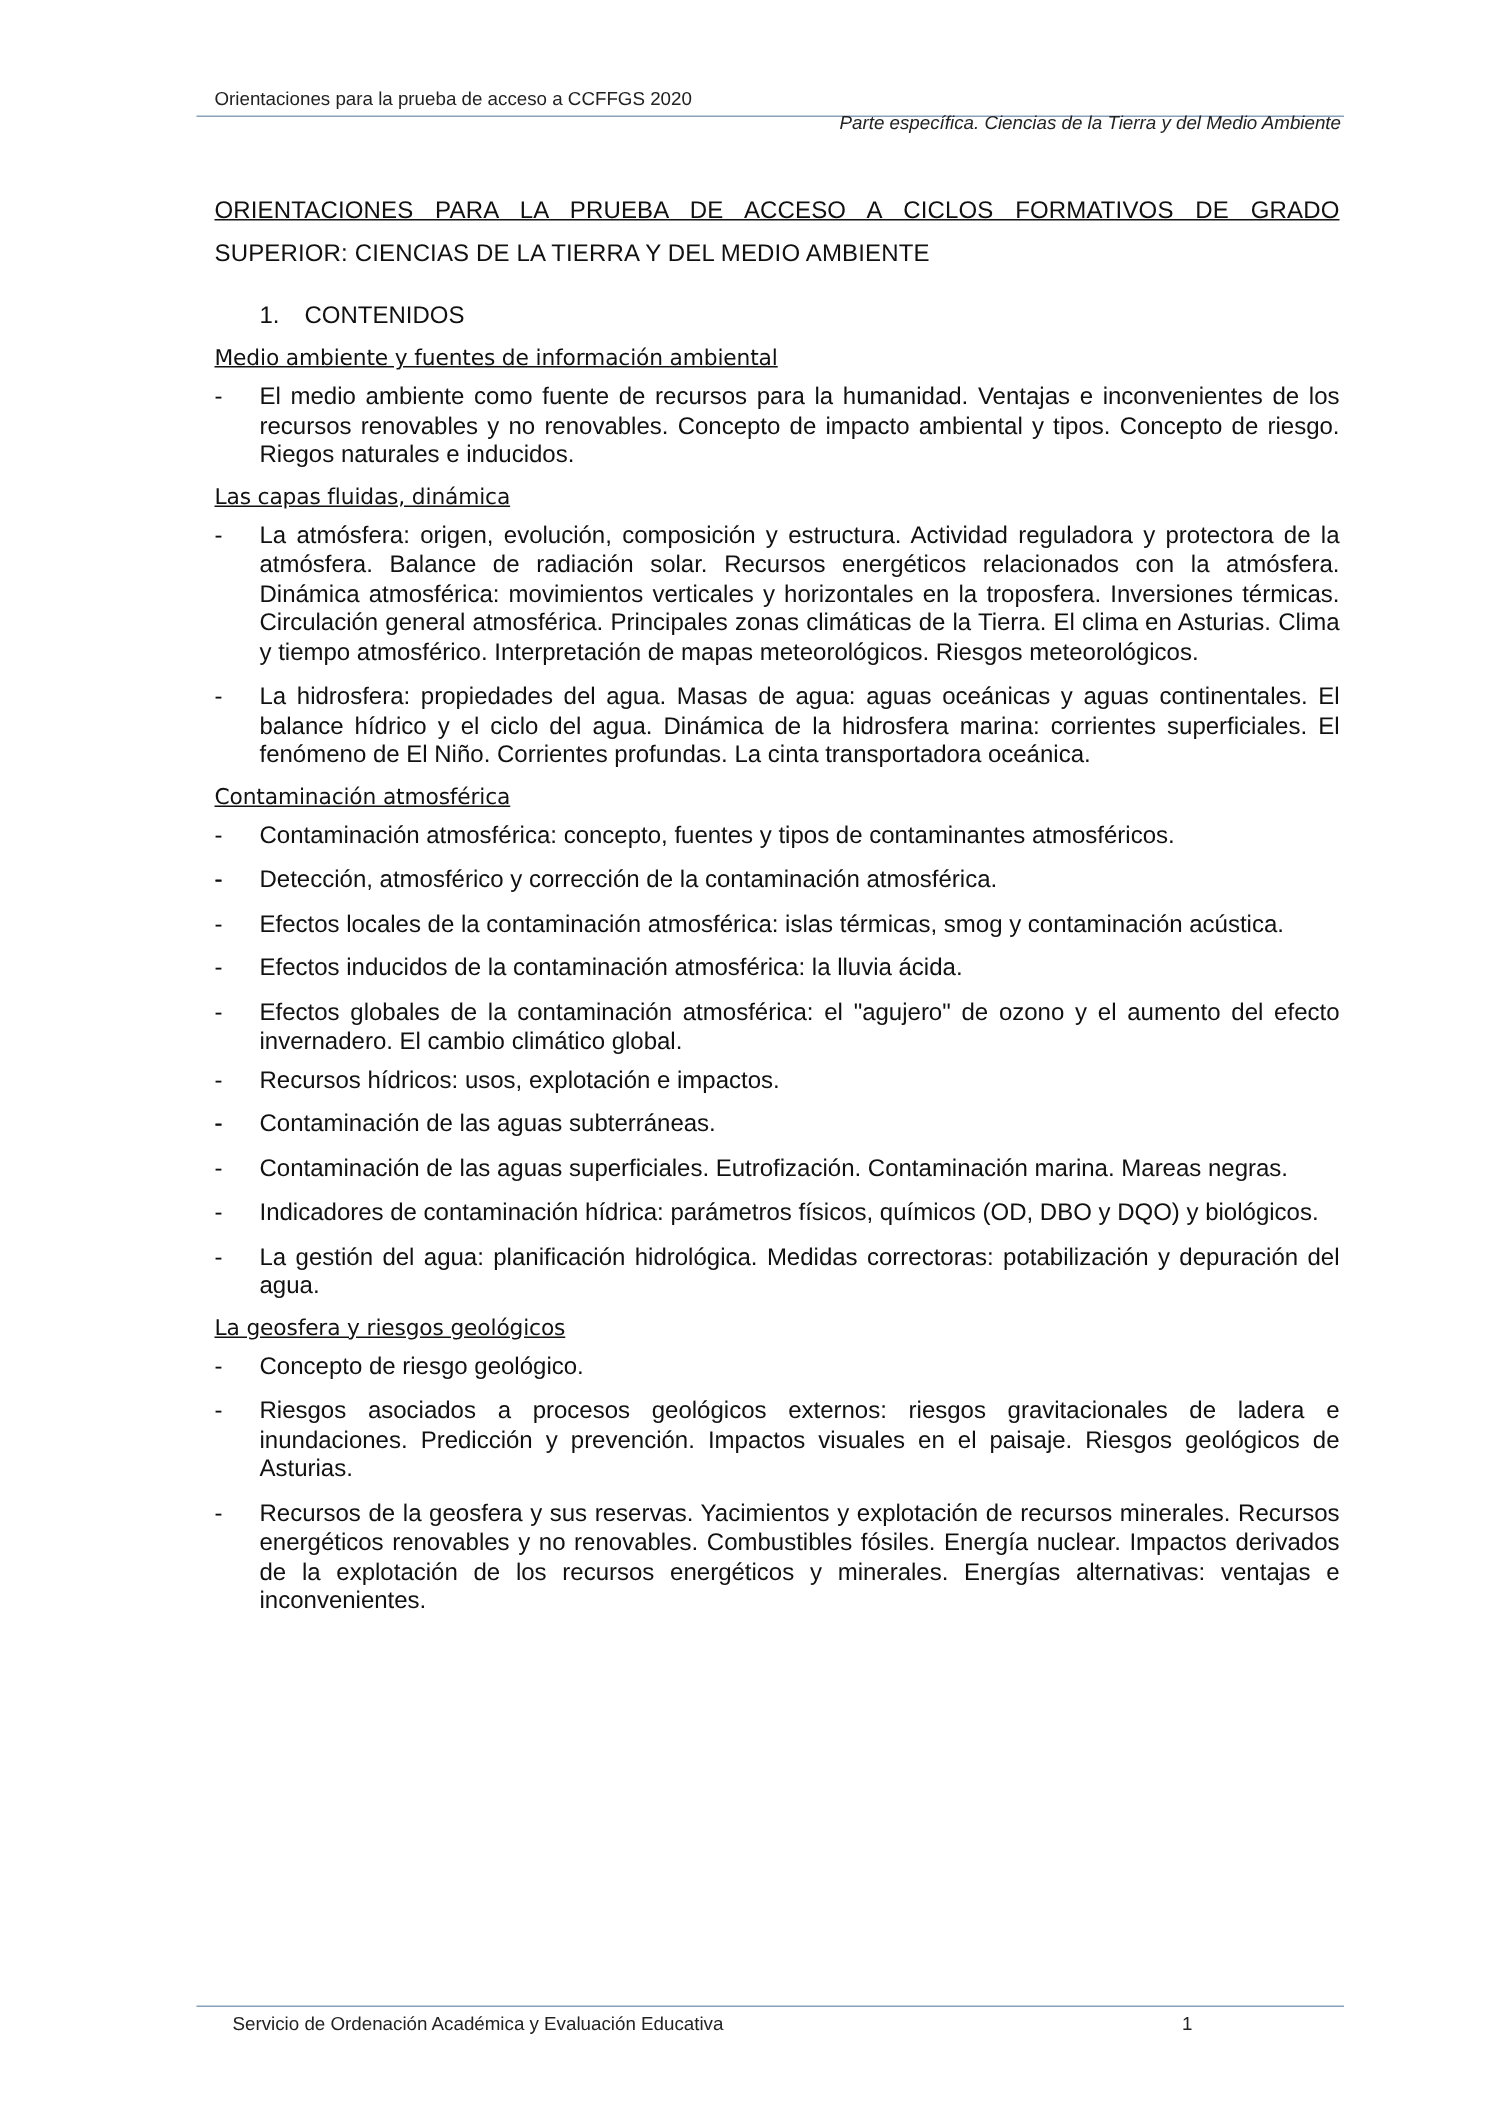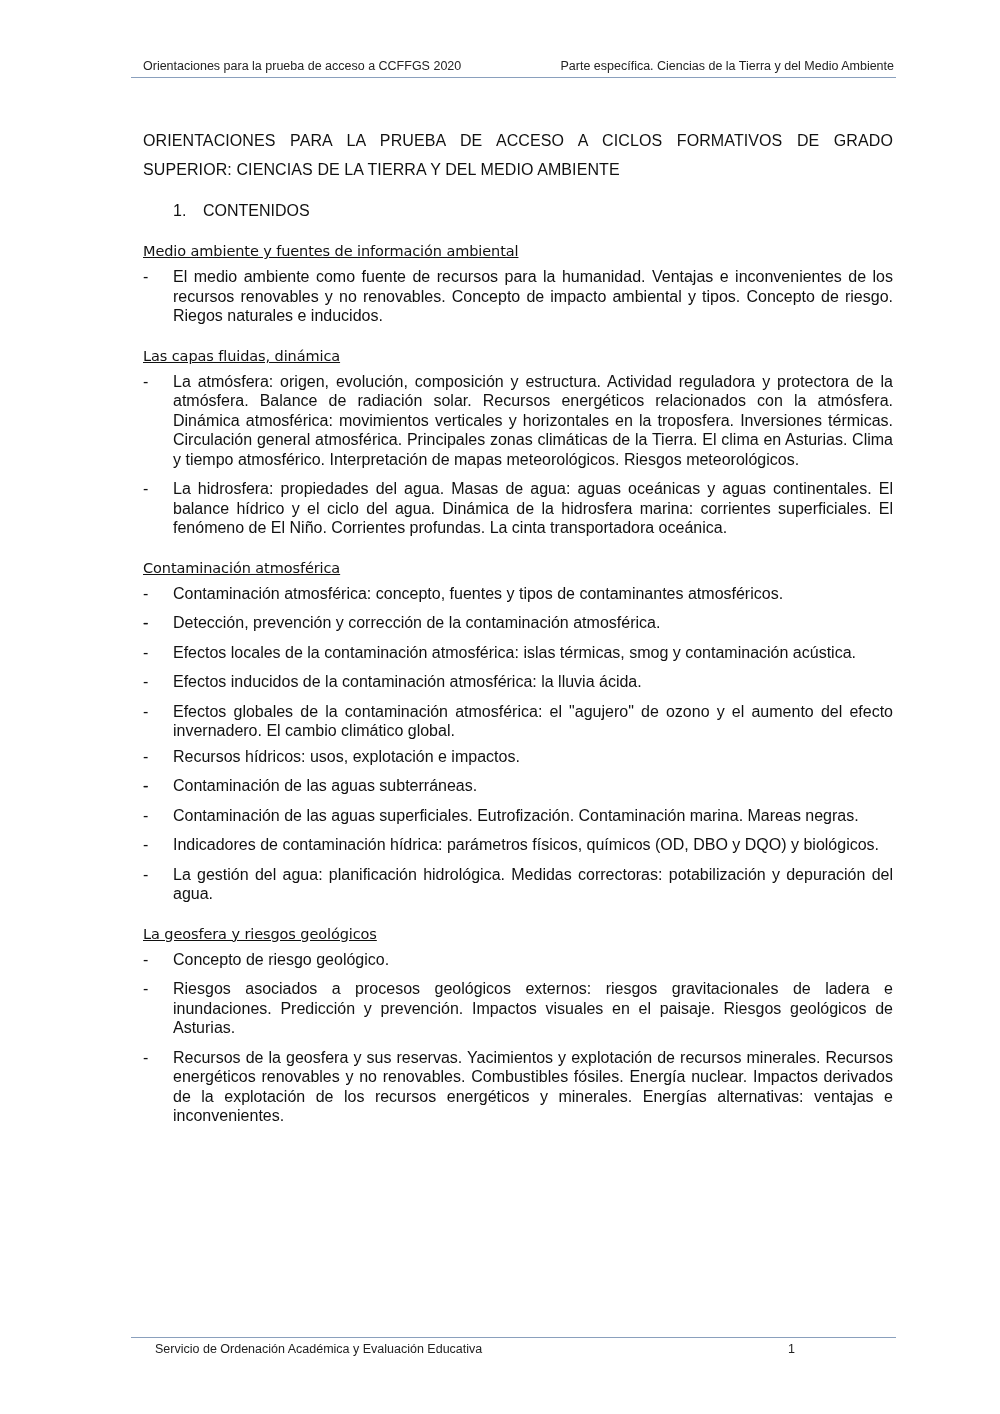--- a/index.html
+++ b/index.html
@@ -1,30 +1,30 @@
 <!DOCTYPE html>
 <html><head>
   <meta charset="utf-8">
   <style>
     html, body { margin: 0; padding: 0; background: #ffffff; }
     body { width: 1000px; height: 1414px; position: relative; overflow: hidden;
            font-family: "Liberation Sans", sans-serif; color: #111; }
     .header { position: absolute; left: 131px; top: 59px; width: 765px; height: 18px;
               font-size: 12.5px; color: #222; border-bottom: 1.5px solid #8aa0bd; }
     .header .left { position: absolute; left: 12px; top: 0; }
-    .header .right { position: absolute; right: 2px; top: 0; }
+    .header .right { position: absolute; right: 2px; top: 16px; font-style: italic; }
     .content { position: absolute; left: 143px; top: 126px; width: 750px; }
     .title { font-size: 16px; line-height: 29px; text-align: justify; text-align-last: left;
              letter-spacing: 0.1px; margin: 0; font-weight: normal; }
-    .title .l1 { display: block; text-align: justify; text-align-last: justify; }
+    .title .l1 { display: block; text-align: justify; text-align-last: justify; text-decoration: underline; }
     .title .l2 { display: block; }
     .section-number { font-size: 16px; margin-top: 17px; padding-left: 30px; line-height: 20px; }
     .section-number .num { display: inline-block; width: 30px; }
     .subhead { font-family: "DejaVu Sans", sans-serif; font-size: 14.5px; text-decoration: underline;
-               margin-top: 20px; line-height: 20px; letter-spacing: -0.1px; color: #111; }
+               margin-top: 8px; line-height: 20px; letter-spacing: -0.1px; color: #111; }
     ul.items { list-style: none; margin: 6px 0 0 0; padding: 0; }
     ul.items li { position: relative; padding-left: 30px; font-size: 16px; line-height: 19.5px;
                   text-align: justify; margin-bottom: 10px; }
     ul.items li .dash { position: absolute; left: 0; top: 0; }
     ul.items li:last-child { margin-bottom: 0; }
     .footer-wrap { position: absolute; left: 131px; top: 1337px; width: 765px; border-top: 1.5px solid #8aa0bd; }
   </style>
 </head>
 <body>
 
@@ -50,21 +50,21 @@
       </ul>
       <div class="subhead">Las capas fluidas, dinámica</div>
       <ul class="items">
         <li><span class="dash">-</span><span>La atmósfera: origen, evolución, composición y estructura. Actividad reguladora y protectora de la atmósfera. Balance de radiación solar. Recursos energéticos relacionados con la atmósfera. Dinámica atmosférica: movimientos verticales y horizontales en la troposfera. Inversiones térmicas. Circulación general atmosférica. Principales zonas climáticas de la Tierra. El clima en Asturias. Clima y tiempo atmosférico. Interpretación de mapas meteorológicos. Riesgos meteorológicos.</span></li>
         <li><span class="dash">-</span><span>La hidrosfera: propiedades del agua. Masas de agua: aguas oceánicas y aguas continentales. El balance hídrico y el ciclo del agua. Dinámica de la hidrosfera marina: corrientes superficiales. El fenómeno de El Niño. Corrientes profundas. La cinta transportadora oceánica.</span></li>
       </ul>
       <div class="subhead">Contaminación atmosférica</div>
       <ul class="items">
         <li><span class="dash">-</span><span>Contaminación atmosférica: concepto, fuentes y tipos de contaminantes atmosféricos.</span></li>
         <li><span class="dash">-</span></li>
-        <li><span class="dash">-</span><span>Detección, prevención y corrección de la contaminación atmosférica.</span></li>
+        <li><span class="dash">-</span><span>Detección, atmosférico y corrección de la contaminación atmosférica.</span></li>
         <li><span class="dash">-</span><span>Efectos locales de la contaminación atmosférica: islas térmicas, smog y contaminación acústica.</span></li>
         <li><span class="dash">-</span><span>Efectos inducidos de la contaminación atmosférica: la lluvia ácida.</span></li>
         <li><span class="dash">-</span><span>Efectos globales de la contaminación atmosférica: el "agujero" de ozono y el aumento del efecto invernadero. El cambio climático global.</span></li>
       </ul>
       <ul class="items">
         <li><span class="dash">-</span><span>Recursos hídricos: usos, explotación e impactos.</span></li>
         <li><span class="dash">-</span></li>
         <li><span class="dash">-</span><span>Contaminación de las aguas subterráneas.</span></li>
         <li><span class="dash">-</span><span>Contaminación de las aguas superficiales. Eutrofización. Contaminación marina. Mareas negras.</span></li>
         <li><span class="dash">-</span><span>Indicadores de contaminación hídrica: parámetros físicos, químicos (OD, DBO y DQO) y biológicos.</span></li>

